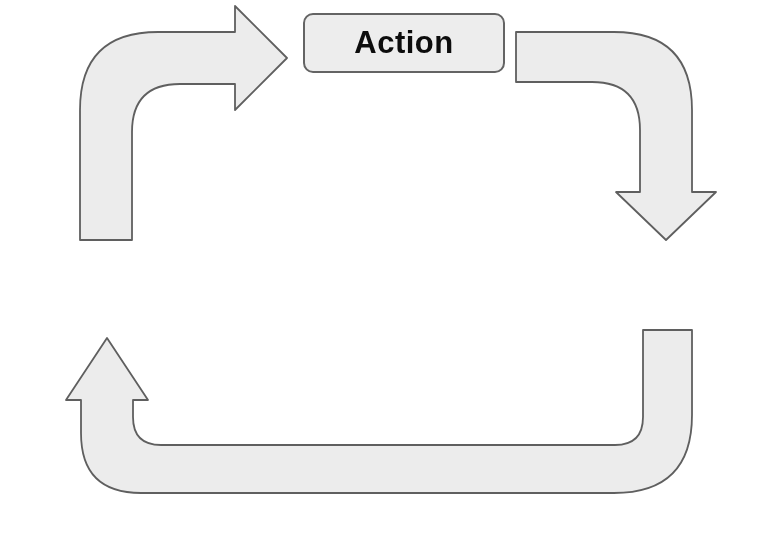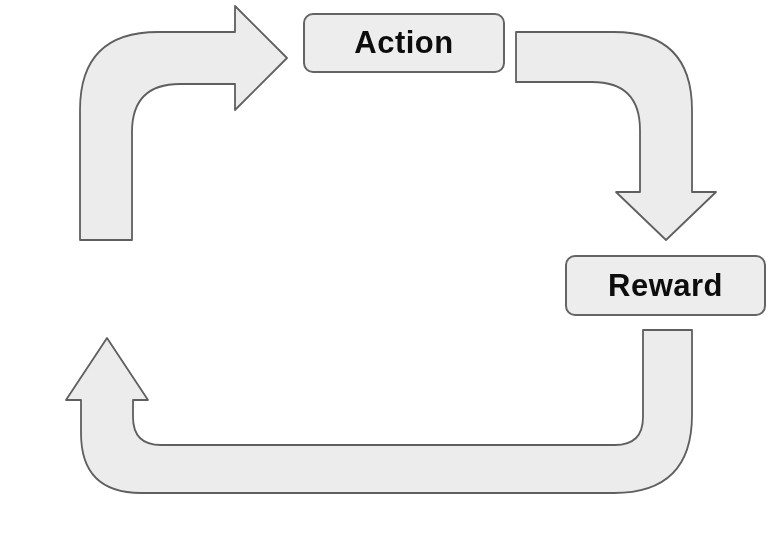--- a/index.html
+++ b/index.html
@@ -93,18 +93,15 @@
              Q 133 445 161 445
              L 615 445
              Q 643 445 643 417
              Z" fill="#ececec"></path>
   </svg>
 
   <div class="node node-action">
     <span>Action</span>
   </div>
 
-  <div class="node node-reward">
-    <span>Reward</span>
-  </div>
 
 
 </div>
 
 </body></html>

